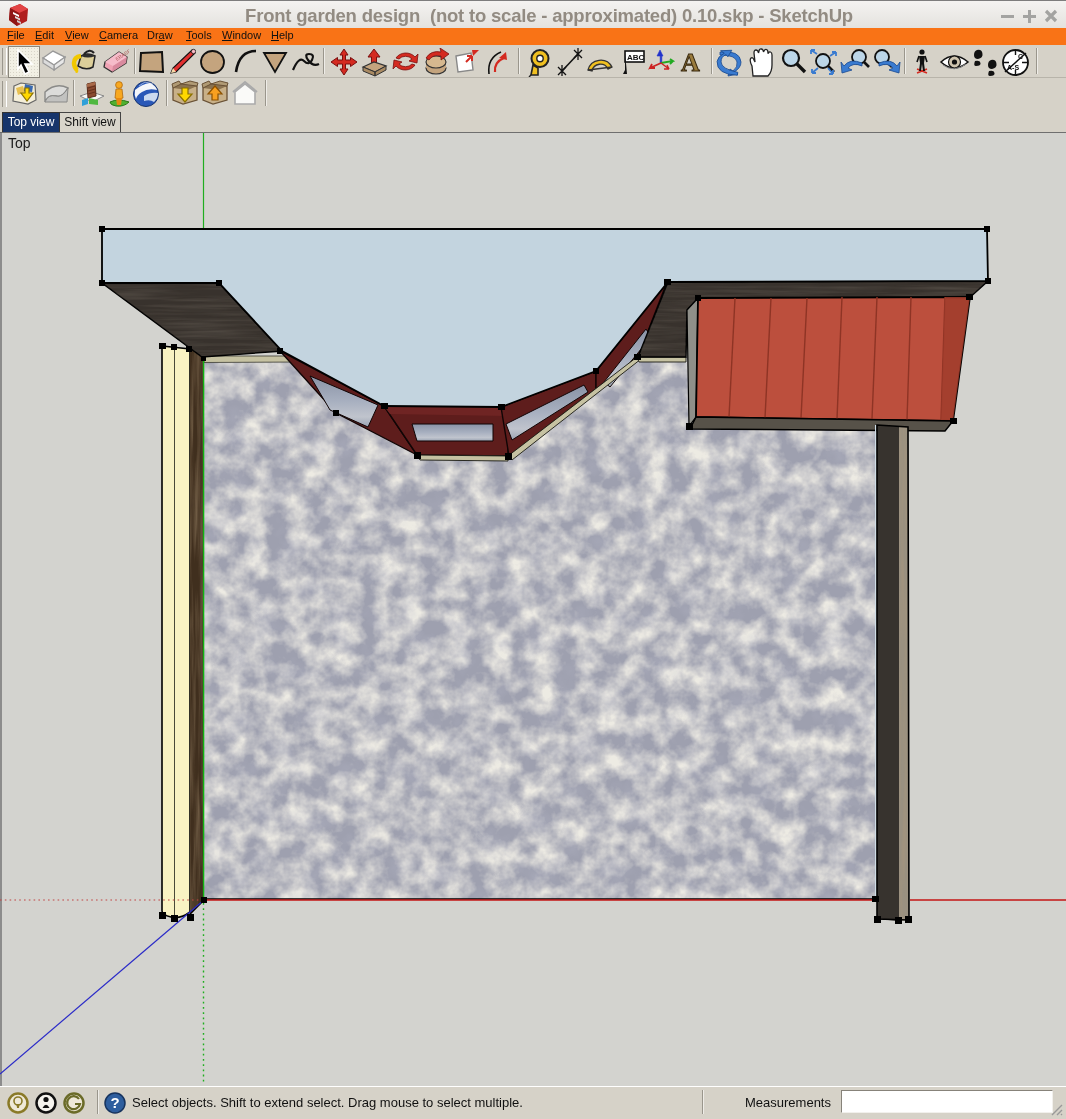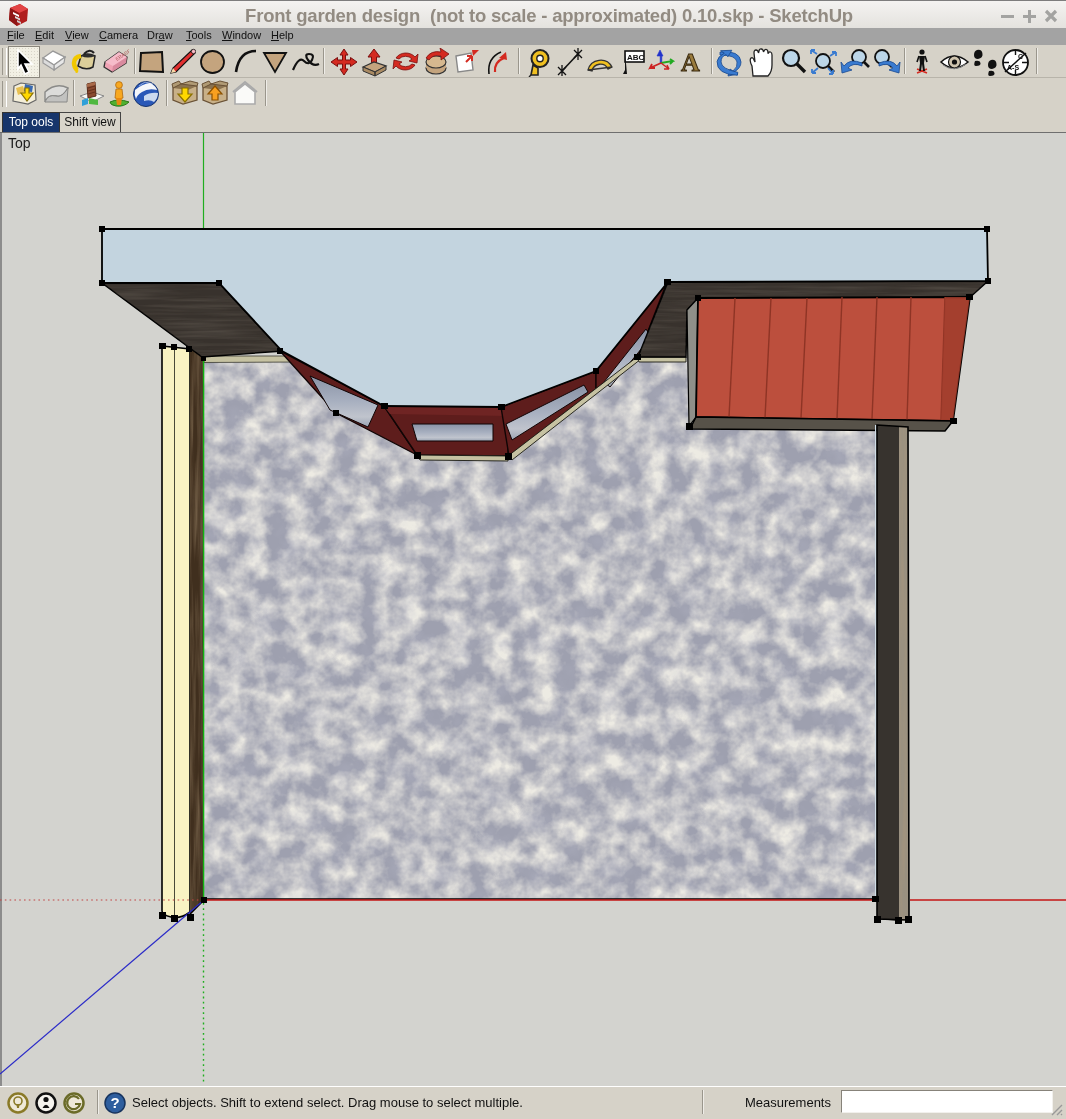--- a/index.html
+++ b/index.html
@@ -3,21 +3,21 @@
 <meta charset="utf-8">
 <style>
 html,body{margin:0;padding:0;width:1066px;height:1119px;overflow:hidden;
 font-family:"Liberation Sans",sans-serif;background:#d6d2c8;}
 #win{position:absolute;left:0;top:0;width:1066px;height:832px;}
 #titlebar{position:absolute;left:0;top:0;width:1066px;height:28px;
 background:linear-gradient(#f4f3f1,#e4e2de);border-top:1px solid #7d7d7d;box-sizing:border-box;}
 #title{position:absolute;left:16px;top:4px;width:1066px;text-align:center;
 font-size:18.5px;font-weight:bold;color:#928b82;letter-spacing:-0.2px;}
 .winbtn{position:absolute;top:4px;color:#9a9a98;font-size:15px;font-weight:bold;}
-#menubar{position:absolute;left:0;top:28px;width:1066px;height:17px;background:#a3a3a3;
+#menubar{position:absolute;left:0;top:28px;width:1066px;height:17px;background:#f97316;
 font-size:11px;color:#111;}
 .mi{position:absolute;top:1px;}
 #tb1{position:absolute;left:0;top:45px;width:1066px;height:33px;background:#d6d2c8;
 border-bottom:1px solid #b8b4aa;box-sizing:border-box;}
 #tb2{position:absolute;left:0;top:78px;width:1066px;height:32px;background:#d6d2c8;}
 #tabs{position:absolute;left:0;top:110px;width:1066px;height:23px;background:#d6d2c8;}
 #tabactive{position:absolute;left:2px;top:2px;width:56px;height:19px;background:#17356b;
 border:1px solid #333;color:#fff;font-size:12px;text-align:center;line-height:19px;}
 #tabinactive{position:absolute;left:60px;top:2px;width:60px;height:19px;background:#d9d5cb;
 border:1px solid #444;border-left:none;color:#111;font-size:12px;text-align:center;line-height:19px;}
@@ -265,21 +265,21 @@
       <path d="M2 8 L1 4 L8 1 L10 4 Z M26 6 L27 3 L19 1 L10 4 Z" fill="#b09a74" stroke="#6a5236" stroke-width="1"></path>
       <path d="M11 20 L11 14 L7 14 L14 6 L21 14 L17 14 L17 20 Z" fill="#f8a020" stroke="#8a5000" stroke-width="1.2"></path>
     </svg>
     <svg class="icon2" style="left:231px" width="28" height="28" viewBox="0 0 28 28">
       <path d="M4 12 L14 4 L24 12 L24 24 L4 24 Z" fill="#fafaf8" stroke="#aaa" stroke-width="1.6"></path>
       <path d="M2 12 L14 2 L26 12" fill="none" stroke="#aaa" stroke-width="2"></path>
     </svg>
     <div class="sep1" style="left:265px;top:2px"></div>
   </div>
   <div id="tabs">
-    <div id="tabactive">Top ools</div>
+    <div id="tabactive">Top view</div>
     <div id="tabinactive">Shift view</div>
     <div style="position:absolute;left:0;top:22px;width:1066px;height:1px;background:#6f6f6f"></div>
   </div>
   <div id="canvas">
   <svg width="1066" height="953" viewBox="0 0 1066 953" style="position:absolute;left:0;top:0">
     <defs>
       <filter id="conc" x="-0.05" y="-0.05" width="1.1" height="1.1">
         <feTurbulence type="fractalNoise" baseFrequency="0.045" numOctaves="4" seed="11"></feTurbulence>
         <feColorMatrix type="matrix" values="0 0 0 0 0.85  0 0 0 0 0.83  0 0 0 0 0.77  2.0 0 0 0 -0.62"></feColorMatrix>
       </filter>

